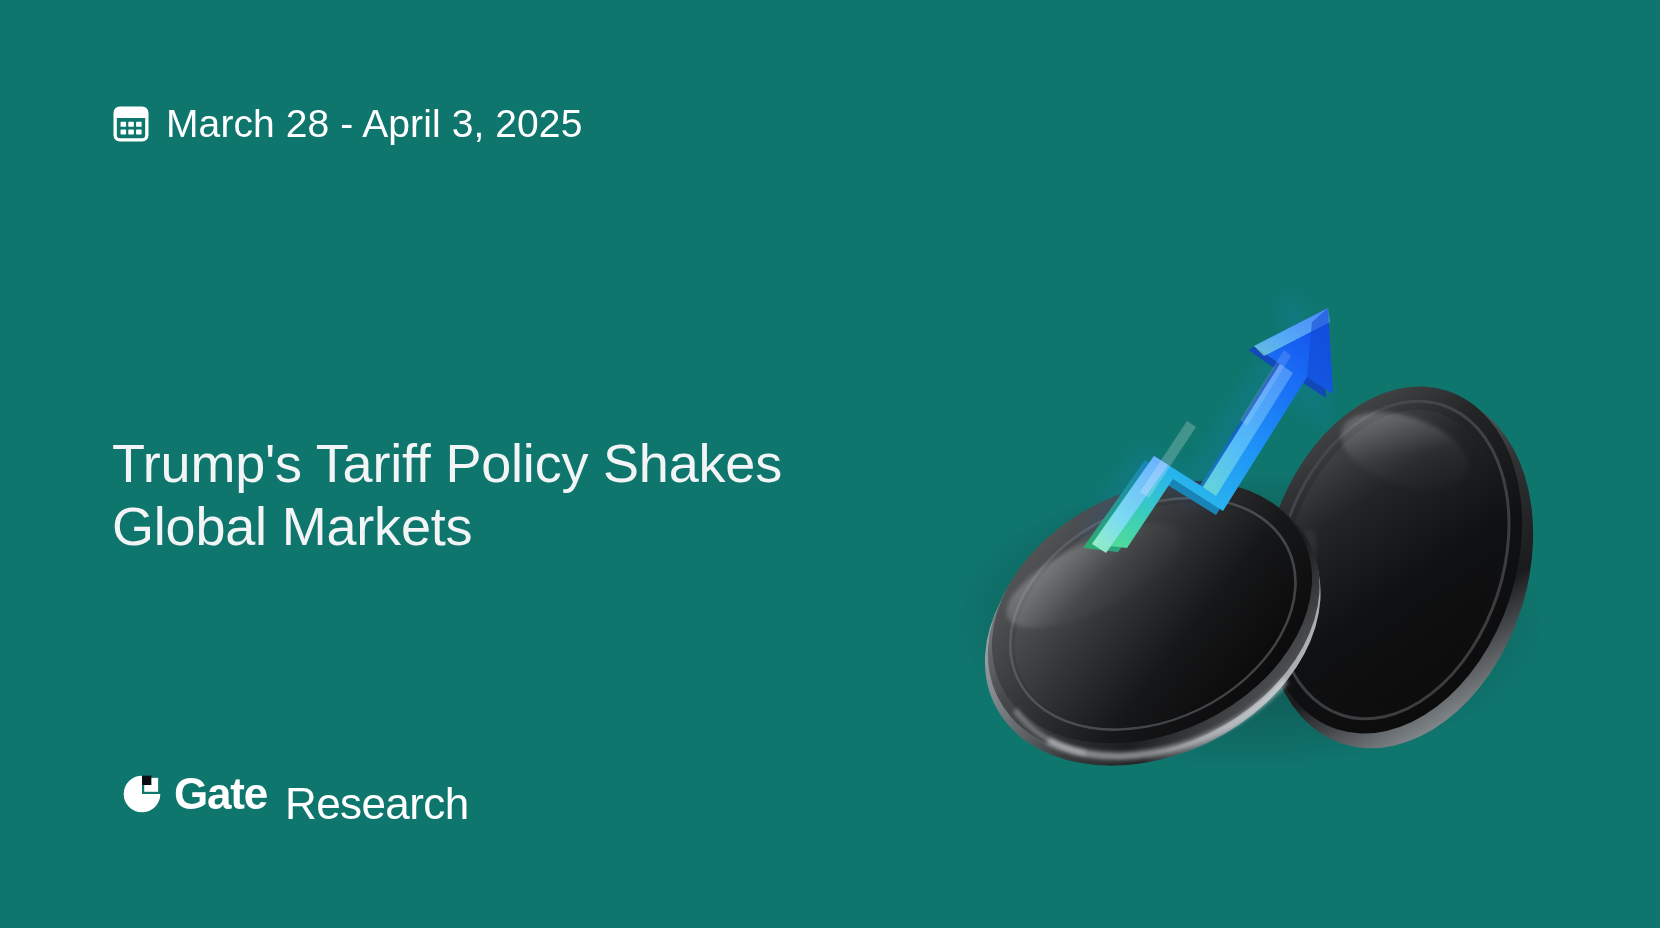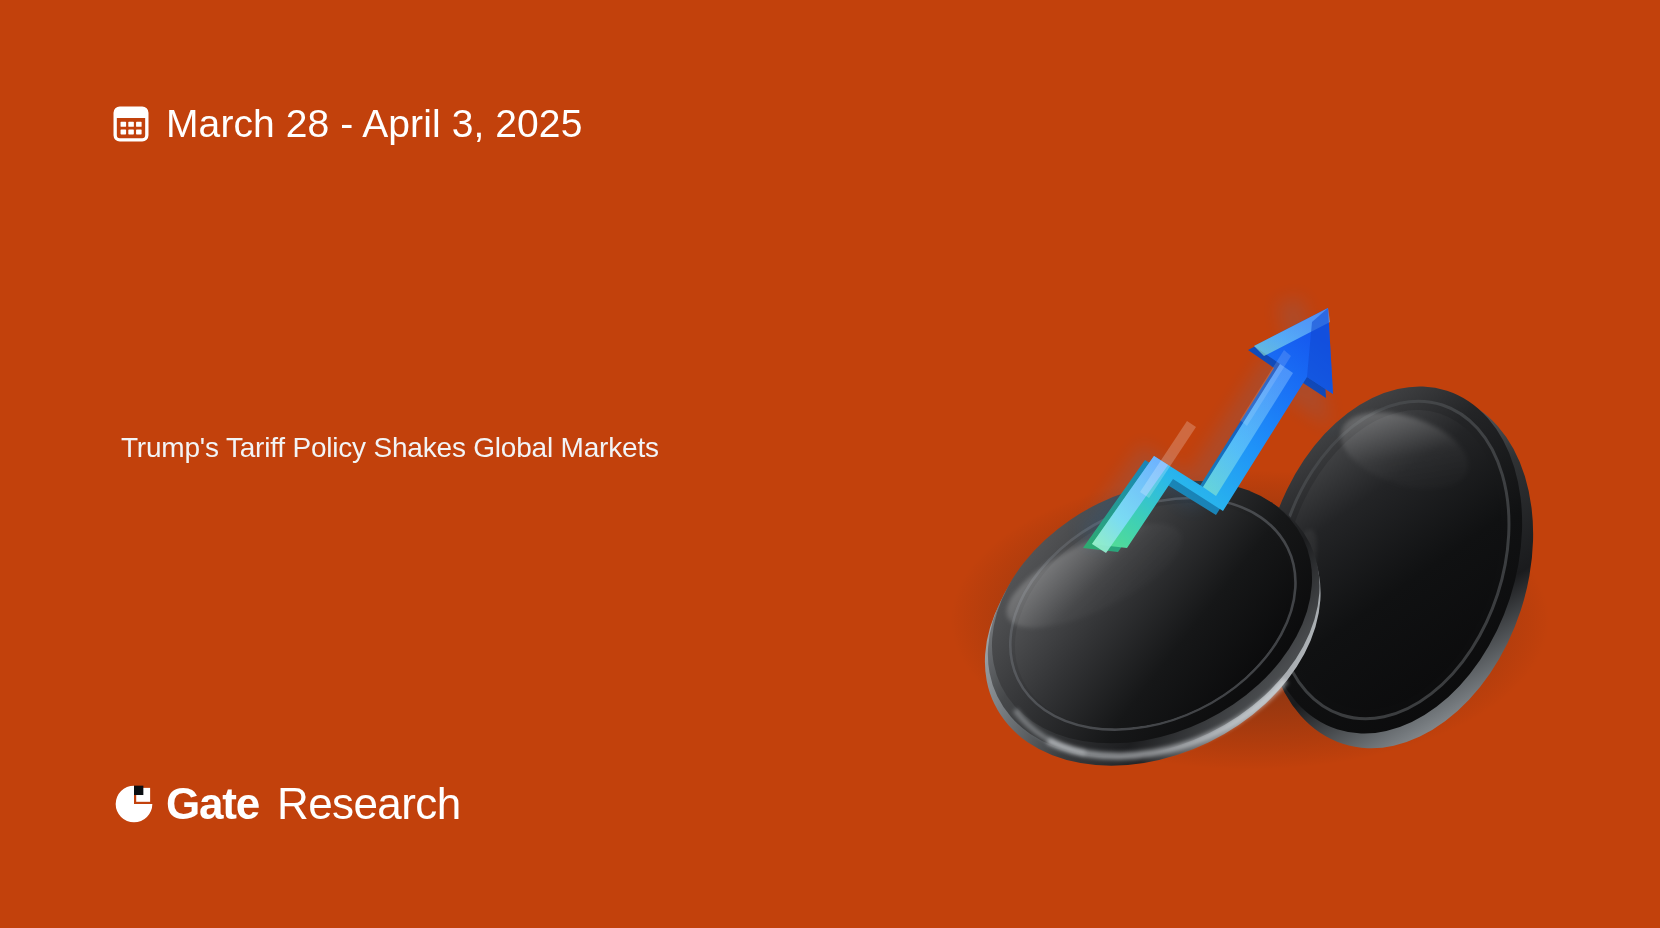--- a/index.html
+++ b/index.html
@@ -5,21 +5,21 @@
 <style>
   html, body {
     margin: 0;
     padding: 0;
     background: #0a0e11;
   }
   #banner {
     position: relative;
     width: 1660px;
     height: 928px;
-    background: #c2410c;
+    background: #0f766e;
     overflow: hidden;
     font-family: "Liberation Sans", sans-serif;
     -webkit-font-smoothing: antialiased;
   }
 
   
   #content {
     position: absolute;
     left: 112px;
     top: 0;
@@ -62,37 +62,37 @@
     font-weight: 700;
     line-height: 1.12;
     letter-spacing: -1.6px;
     color: #ffffff;
   }
 
   
   #subtitle {
     position: absolute;
     top: 432px;
-    left: 9px;
+    left: 0;
     width: 830px;
     margin: 0;
-    font-size: 28px;
+    font-size: 54px;
     font-weight: 400;
     line-height: 1.16;
     letter-spacing: -0.2px;
     color: #f2f4f6;
   }
 
   
   #brand {
     position: absolute;
-    left: 0;
+    left: 8px;
     top: 762px;
     display: flex;
-    align-items: flex-end;
+    align-items: center;
     gap: 10px;
   }
   #gate-logo-mark {
     width: 44px;
     height: 44px;
     display: block;
     flex: 0 0 auto;
   }
   #gate-wordmark {
     font-size: 44px;

